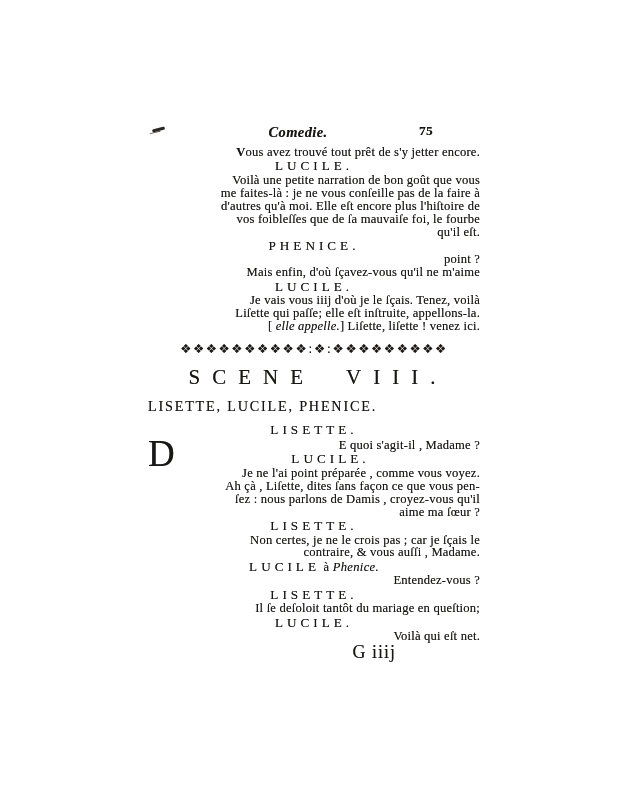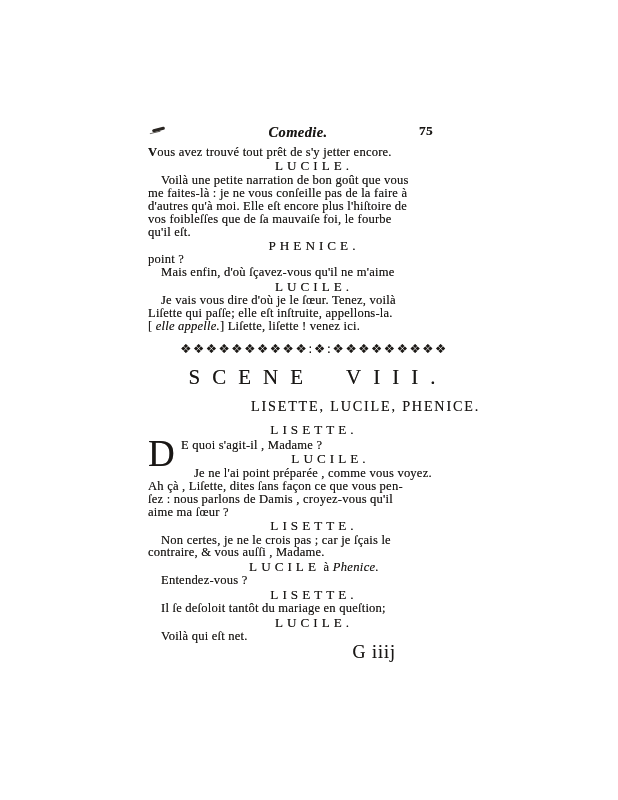--- a/index.html
+++ b/index.html
@@ -33,21 +33,21 @@
   .running-head .pageno{
     position:absolute;right:47px;top:-1px;
     font-size:13.5px;font-weight:bold;
   }
   .ink-smudge{
     position:absolute;left:152px;top:128px;width:13px;height:3px;
     background:#2a2622;border-radius:2px;
     transform:rotate(-14deg);
     box-shadow:-4px 2px 0 -1px rgba(40,35,30,.75);
   }
-  .line{white-space:nowrap;}
+  .line{white-space:nowrap;text-align:right;}
   .ind{text-indent:13px;}
   .inked::first-letter{font-weight:bold;}
   .speaker{
     text-align:center;
     font-size:13.2px;line-height:14px;
     letter-spacing:4px;
     margin:0.5px 0;
     white-space:nowrap;
   }
   .speaker .annot{
@@ -68,21 +68,21 @@
   }
   .scene-heading{
     text-align:center;
     font-size:21px;line-height:23px;
     letter-spacing:12px;word-spacing:14px;
     margin:2px 0 9px 0;
     white-space:nowrap;
     transform:translateX(4px);
   }
   .cast-line{
-    text-align:right;
+    text-align:left;
     font-size:14.2px;line-height:16px;
     letter-spacing:1.8px;
     margin:0 0 9px 0;
     white-space:nowrap;
   }
   .drop-par{margin-top:2px;}
   .drop-cap{
     float:left;
     font-size:37px;line-height:27px;height:27px;
     margin:1px 6px 0 0;
@@ -114,21 +114,21 @@
     <div class="line">me faites-là : je ne vous conſeille pas de la faire à</div>
     <div class="line">d'autres qu'à moi. Elle eſt encore plus l'hiſtoire de</div>
     <div class="line">vos foibleſſes que de ſa mauvaiſe foi, le fourbe</div>
     <div class="line">qu'il eſt.</div>
 
     <div class="speaker">PHENICE.</div>
     <div class="line">point ?</div>
     <div class="line ind">Mais enfin, d'où ſçavez-vous qu'il ne m'aime</div>
 
     <div class="speaker">LUCILE.</div>
-    <div class="line ind">Je vais vous dire d'où je le ſœur. Tenez, voilà</div>
+    <div class="line ind">Je vais vous iiij d'où je le ſçais. Tenez, voilà</div>
     <div class="line">Liſette qui paſſe; elle eſt inſtruite, appellons-la.</div>
     <div class="line"><span>[ </span><span class="it">elle appelle.</span><span>] Liſette, liſette ! venez ici.</span></div>
 
     <div class="ornament-row">❖❖❖❖❖❖❖❖❖❖:❖:❖❖❖❖❖❖❖❖❖</div>
 
     <div class="scene-heading">SCENE VIII.</div>
     <div class="cast-line">LISETTE, LUCILE, PHENICE.</div>
 
     <div class="speaker">LISETTE.</div>
 

